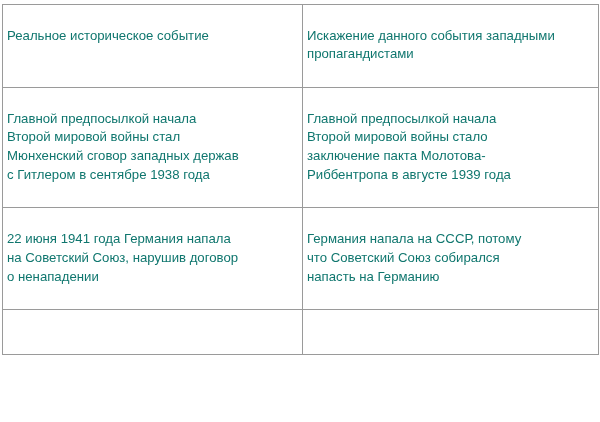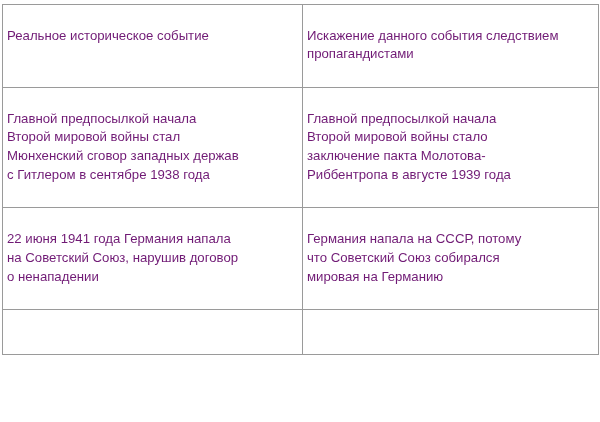--- a/index.html
+++ b/index.html
@@ -23,21 +23,21 @@
     border-collapse: collapse;
     width: 596px;
     table-layout: fixed;
   }
   table.comparison td {
     border: 1px solid #9a9a9a;
     vertical-align: top;
     padding: 3px 4px 4px 4px;
     font-size: 13.2px;
     line-height: 1.42;
-    color: #701a75;
+    color: #0f766e;
     white-space: pre-line;
   }
   table.comparison col.col-left { width: 300px; }
   table.comparison col.col-right { width: 296px; }
   .cell-text {
     display: block;
   }
 </style>
 </head>
 <body>
@@ -47,21 +47,21 @@
     <colgroup>
       <col class="col-left">
       <col class="col-right">
     </colgroup>
     <tbody>
       <tr>
         <td>
           <span class="cell-text">Реальное историческое событие</span>
         </td>
         <td>
-          <span class="cell-text">Искажение данного события следствием пропагандистами</span>
+          <span class="cell-text">Искажение данного события западными пропагандистами</span>
         </td>
       </tr>
       <tr>
         <td>
           <span class="cell-text"> Главной предпосылкой начала
 Второй мировой войны стал
 Мюнхенский сговор западных держав
 с Гитлером в сентябре 1938 года</span>
         </td>
         <td>
@@ -73,21 +73,21 @@
       </tr>
       <tr>
         <td>
           <span class="cell-text"> 22 июня 1941 года Германия напала
 на Советский Союз, нарушив договор
 о ненападении</span>
         </td>
         <td>
           <span class="cell-text"> Германия напала на СССР, потому
 что Советский Союз собирался
-мировая на Германию</span>
+напасть на Германию</span>
         </td>
       </tr>
       <tr>
         <td>
           
         </td>
         <td>
           
         </td>
       </tr>

